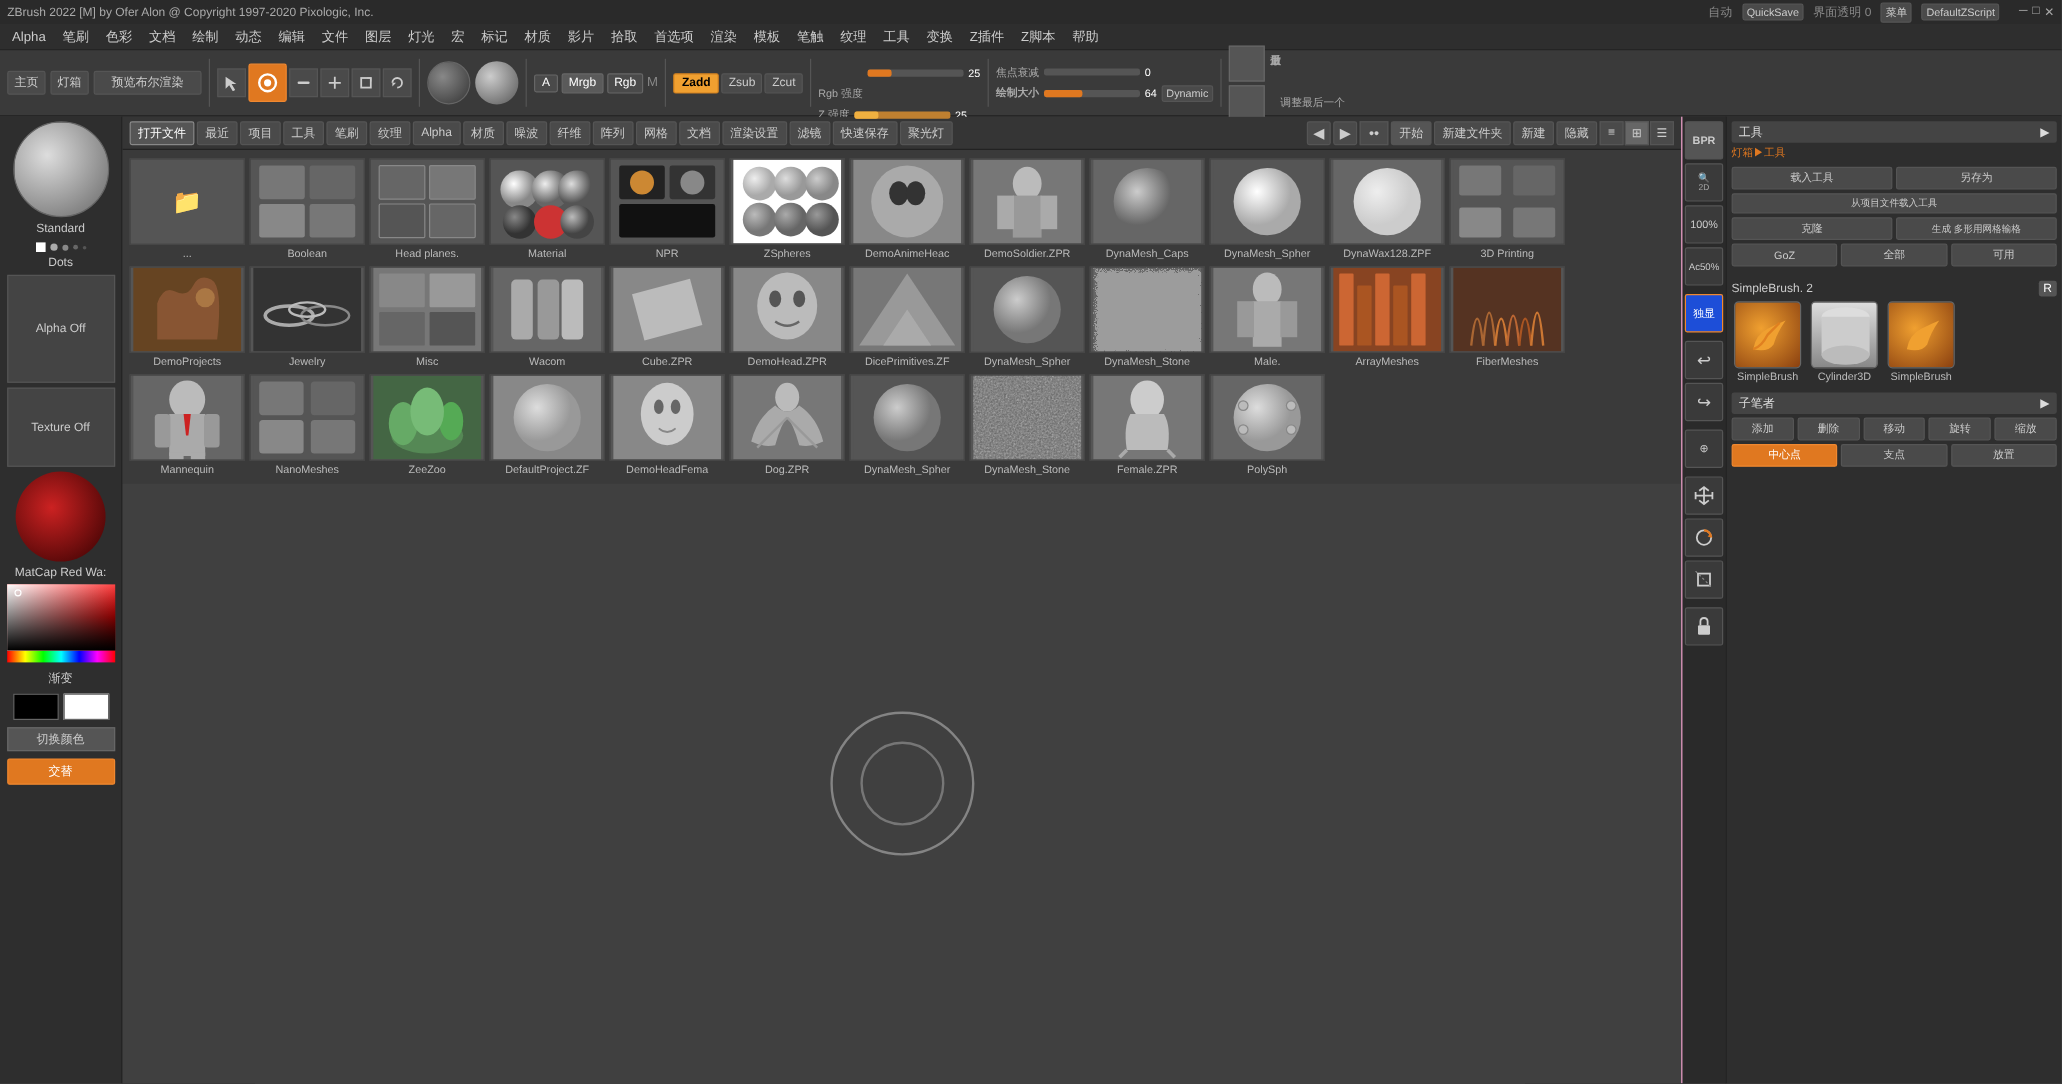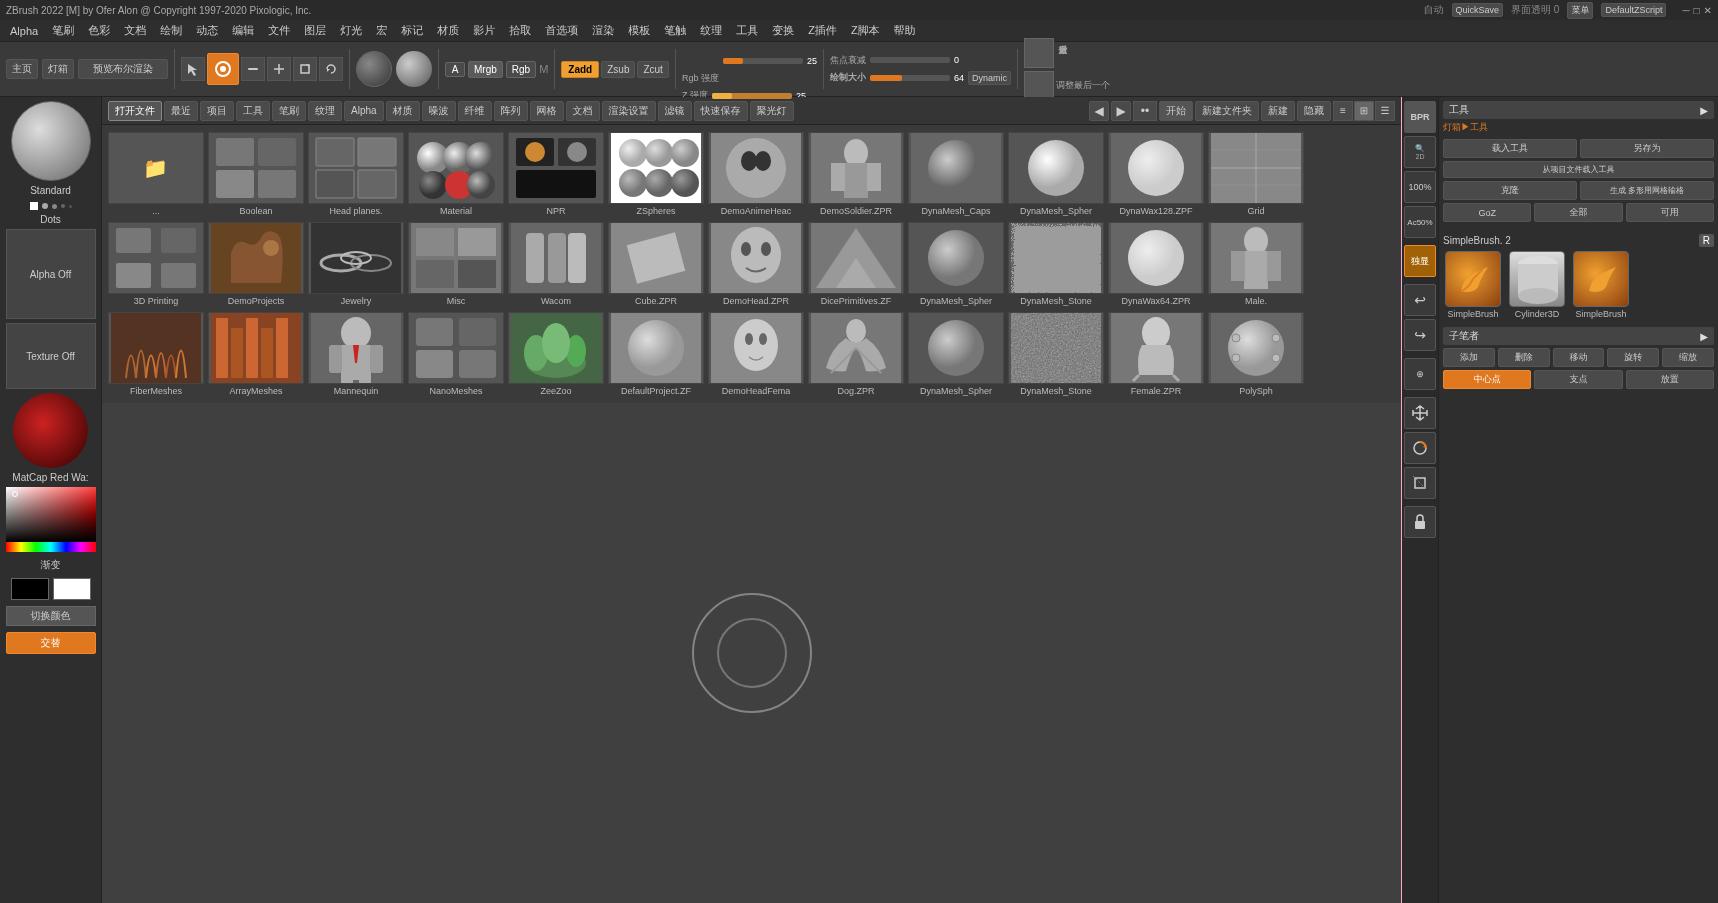--- a/index.html
+++ b/index.html
@@ -413,21 +413,21 @@
       border: 1px solid #555;
       display: flex;
       align-items: center;
       justify-content: center;
       cursor: pointer;
       color: #ccc;
       font-size: 12px;
       border-radius: 2px;
     }
     .panel-icon-btn.orange-bg {
-      background: #a16207;
+      background: #1d4ed8;
       border-color: #f08830;
       color: #fff;
     }
 
     
     #app {
       display: flex;
       flex-direction: column;
       height: 903px;
       overflow: hidden;
@@ -710,21 +710,21 @@
       </div>
     </div>
     <div class="toolbar-separator"></div>
     <div style="display:flex;flex-direction:column;gap:3px;">
       <div style="display:flex;gap:2px;align-items:center;">
         <div style="width:30px;height:30px;background:#555;border:1px solid #666;"></div>
         <span style="font-size:9px;color:#aaa;writing-mode:vertical-rl;height:30px;">重做最后</span>
       </div>
       <div style="display:flex;gap:2px;align-items:center;">
         <div style="width:30px;height:30px;background:#555;border:1px solid #666;"></div>
-        <span style="font-size:9px;color:#aaa;">调整最后一个</span>
+        <span style="font-size:9px;color:#aaa;margin-left:11px;">调整最后一个</span>
       </div>
     </div>
   </div>
 
   <div class="content-with-sidebars">
 
     <div id="left-sidebar">
 
       <div class="alpha-sphere" style="width:80px;height:80px;background:radial-gradient(circle at 35% 35%, #ddd, #666);"></div>
       <span class="sidebar-label">Standard</span>
@@ -984,32 +984,20 @@
               <defs>
                   <radialGradient id="dw1" cx="35%" cy="35%">
                     <stop offset="0%" stop-color="#eee"></stop>
                     <stop offset="100%" stop-color="#ccc"></stop>
                   </radialGradient>
                 </defs>
             </svg>
           </div>
           <span class="thumb-label">DynaWax128.ZPF</span>
         </div>
-        <div class="thumb-item">
-          <div class="thumb-img">
-            <svg width="90" height="70">
-              <rect width="90" height="70" fill="#888"></rect>
-              <line x1="0" y1="35" x2="90" y2="35" stroke="#aaa" stroke-width="1"></line>
-              <line x1="45" y1="0" x2="45" y2="70" stroke="#aaa" stroke-width="1"></line>
-              <line x1="0" y1="17" x2="90" y2="17" stroke="#999" stroke-width="0.5"></line>
-              <line x1="0" y1="52" x2="90" y2="52" stroke="#999" stroke-width="0.5"></line>
-            </svg>
-          </div>
-          <span class="thumb-label">Grid</span>
-        </div>
 
         <div class="thumb-item">
           <div class="thumb-img">
             <svg width="90" height="70">
               <rect width="90" height="70" fill="#555"></rect>
               <rect x="5" y="5" width="35" height="25" fill="#777" rx="2"></rect>
               <rect x="50" y="5" width="35" height="25" fill="#666" rx="2"></rect>
               <rect x="5" y="40" width="35" height="25" fill="#888" rx="2"></rect>
               <rect x="50" y="40" width="35" height="25" fill="#777" rx="2"></rect>
             </svg>
@@ -1115,75 +1103,60 @@
                   <feDisplacementMap in2="turbulence" in="SourceGraphic" scale="10"></feDisplacementMap>
                 </filter>
               <rect width="90" height="70" fill="#aaa" filter="url(#noise)" opacity="0.8"></rect>
             </svg>
           </div>
           <span class="thumb-label">DynaMesh_Stone</span>
         </div>
         <div class="thumb-item">
           <div class="thumb-img">
             <svg width="90" height="70">
-              <rect width="90" height="70" fill="#666"></rect>
-              <circle cx="45" cy="35" r="28" fill="url(#dw2)"></circle>
-              <defs>
-                  <radialGradient id="dw2" cx="35%" cy="35%">
-                    <stop offset="0%" stop-color="#eee"></stop>
-                    <stop offset="100%" stop-color="#ccc"></stop>
-                  </radialGradient>
-                </defs>
-            </svg>
-          </div>
-          <span class="thumb-label">DynaWax64.ZPR</span>
-        </div>
-        <div class="thumb-item">
-          <div class="thumb-img">
-            <svg width="90" height="70">
               <rect width="90" height="70" fill="#777"></rect>
               <ellipse cx="45" cy="18" rx="12" ry="14" fill="#bbb"></ellipse>
               <rect x="33" y="28" width="24" height="38" fill="#aaa"></rect>
               <rect x="20" y="28" width="14" height="30" fill="#999"></rect>
               <rect x="56" y="28" width="14" height="30" fill="#999"></rect>
             </svg>
           </div>
           <span class="thumb-label">Male.</span>
         </div>
 
+        <div class="thumb-item">
+          <div class="thumb-img">
+            <svg width="90" height="70">
+              <rect width="90" height="70" fill="#884422"></rect>
+              <rect x="5" y="5" width="12" height="60" fill="#cc6633" rx="1"></rect>
+              <rect x="20" y="15" width="12" height="50" fill="#aa5522" rx="1"></rect>
+              <rect x="35" y="5" width="12" height="60" fill="#cc6633" rx="1"></rect>
+              <rect x="50" y="15" width="12" height="50" fill="#aa5522" rx="1"></rect>
+              <rect x="65" y="5" width="12" height="60" fill="#cc6633" rx="1"></rect>
+            </svg>
+          </div>
+          <span class="thumb-label">ArrayMeshes</span>
+        </div>
         <div class="thumb-item">
           <div class="thumb-img">
             <svg width="90" height="70">
               <rect width="90" height="70" fill="#553322"></rect>
               <path d="M15,65 Q20,20 25,65" stroke="#aa6633" stroke-width="2" fill="none"></path>
               <path d="M25,65 Q30,10 35,65" stroke="#aa6633" stroke-width="2" fill="none"></path>
               <path d="M35,65 Q40,20 45,65" stroke="#cc7733" stroke-width="2" fill="none"></path>
               <path d="M45,65 Q50,15 55,65" stroke="#bb6633" stroke-width="2" fill="none"></path>
               <path d="M55,65 Q60,20 65,65" stroke="#aa5522" stroke-width="2" fill="none"></path>
               <path d="M65,65 Q70,10 75,65" stroke="#cc7733" stroke-width="2" fill="none"></path>
             </svg>
           </div>
           <span class="thumb-label">FiberMeshes</span>
         </div>
         <div class="thumb-item">
           <div class="thumb-img">
             <svg width="90" height="70">
-              <rect width="90" height="70" fill="#884422"></rect>
-              <rect x="5" y="5" width="12" height="60" fill="#cc6633" rx="1"></rect>
-              <rect x="20" y="15" width="12" height="50" fill="#aa5522" rx="1"></rect>
-              <rect x="35" y="5" width="12" height="60" fill="#cc6633" rx="1"></rect>
-              <rect x="50" y="15" width="12" height="50" fill="#aa5522" rx="1"></rect>
-              <rect x="65" y="5" width="12" height="60" fill="#cc6633" rx="1"></rect>
-            </svg>
-          </div>
-          <span class="thumb-label">ArrayMeshes</span>
-        </div>
-        <div class="thumb-item">
-          <div class="thumb-img">
-            <svg width="90" height="70">
               <rect width="90" height="70" fill="#666"></rect>
               <ellipse cx="45" cy="20" rx="15" ry="16" fill="#bbb"></ellipse>
               <rect x="30" y="32" width="30" height="35" fill="#aaa"></rect>
               <rect x="18" y="32" width="13" height="28" fill="#999" rx="3"></rect>
               <rect x="59" y="32" width="13" height="28" fill="#999" rx="3"></rect>
               <rect x="30" y="64" width="12" height="6" fill="#aaa"></rect>
               <rect x="48" y="64" width="12" height="6" fill="#aaa"></rect>
 
               <polygon points="42,32 48,32 46,50 44,50" fill="#cc2222"></polygon>
             </svg>

